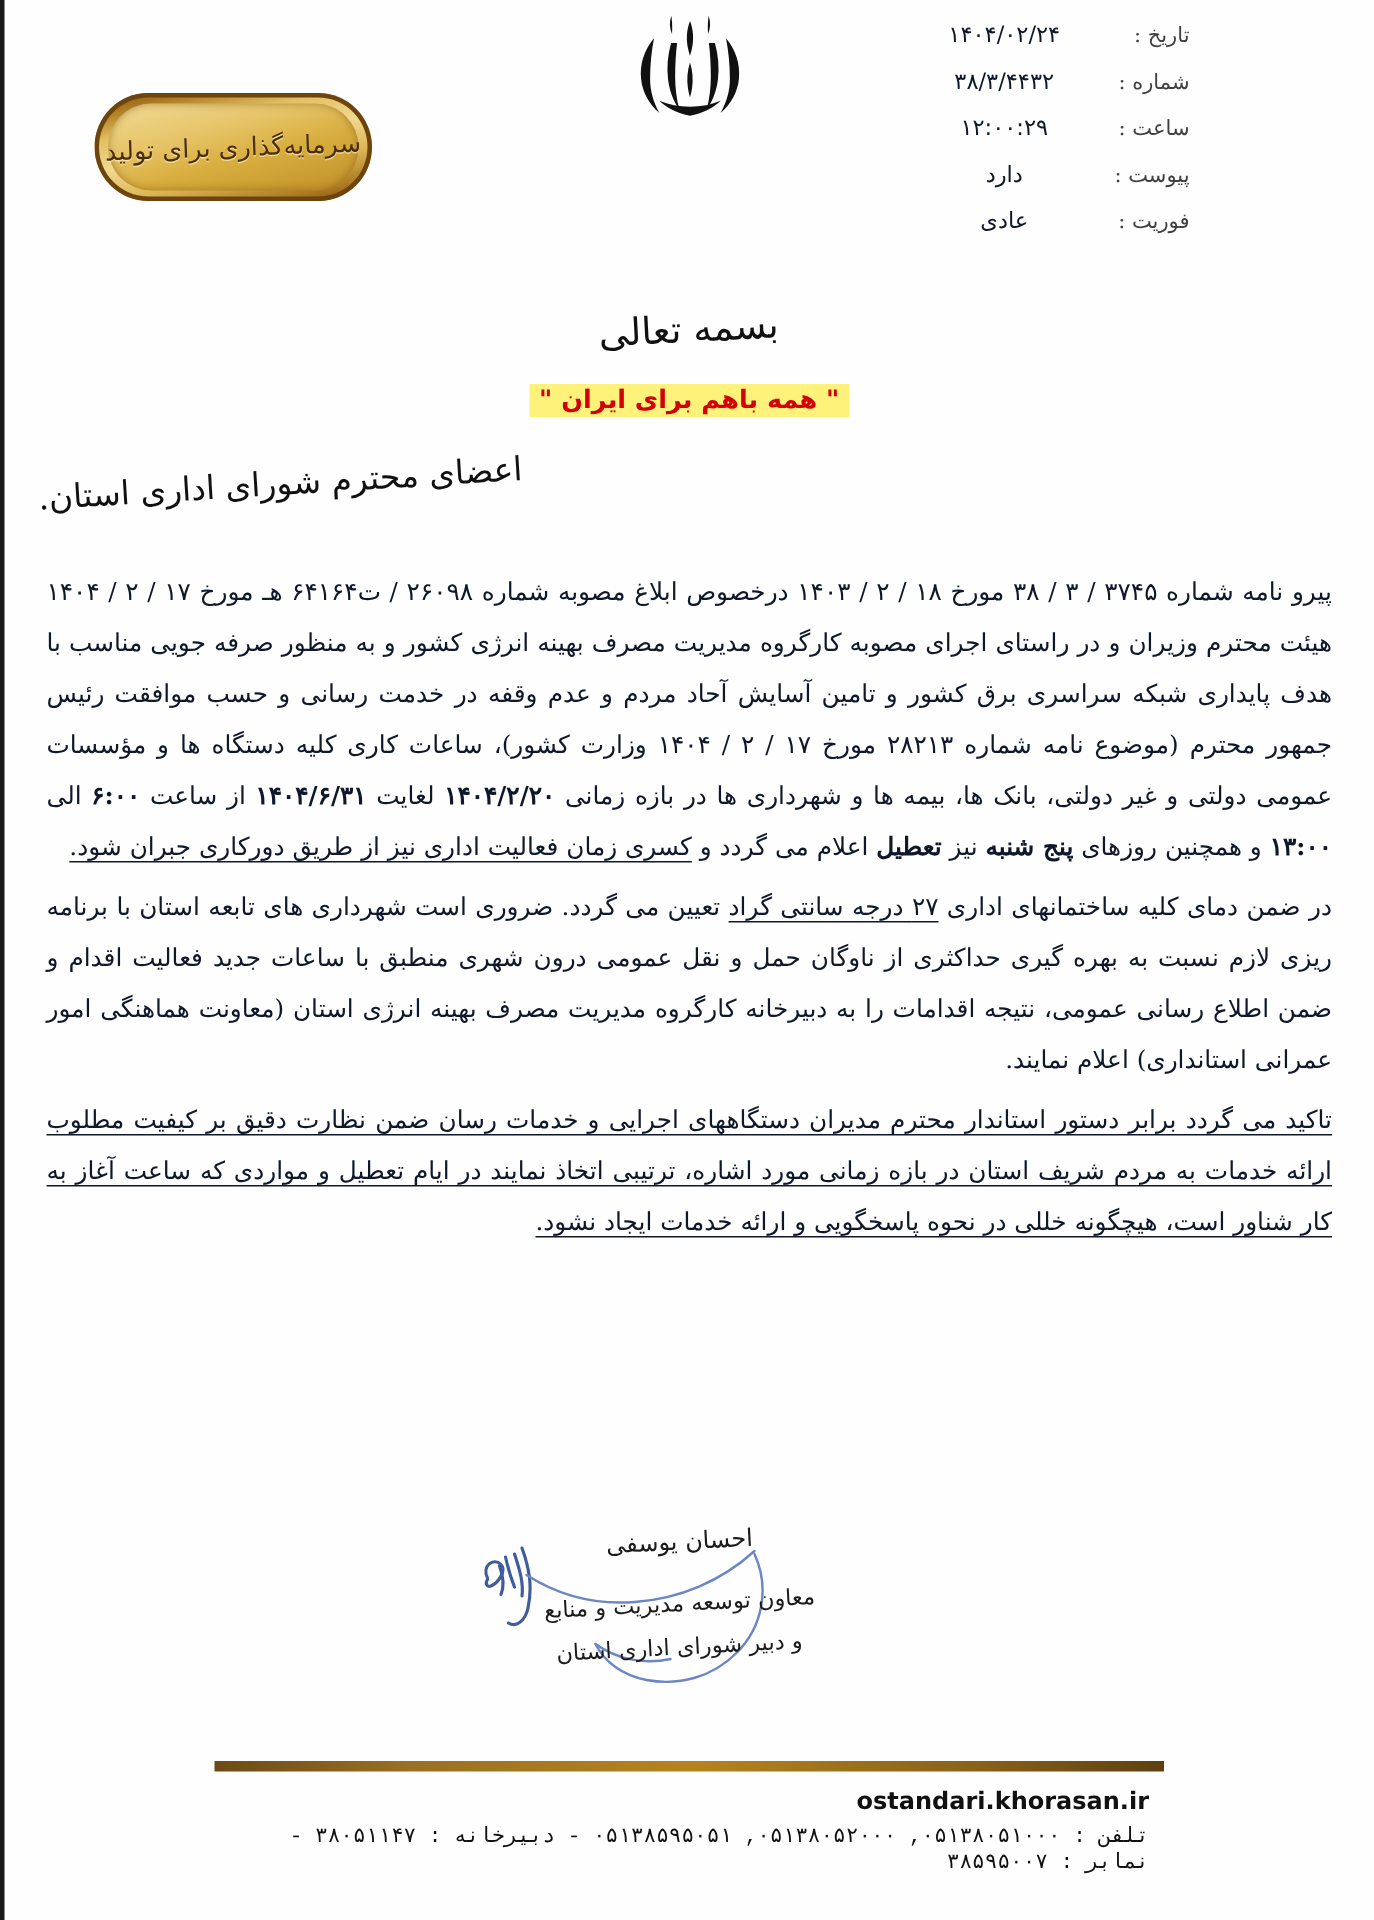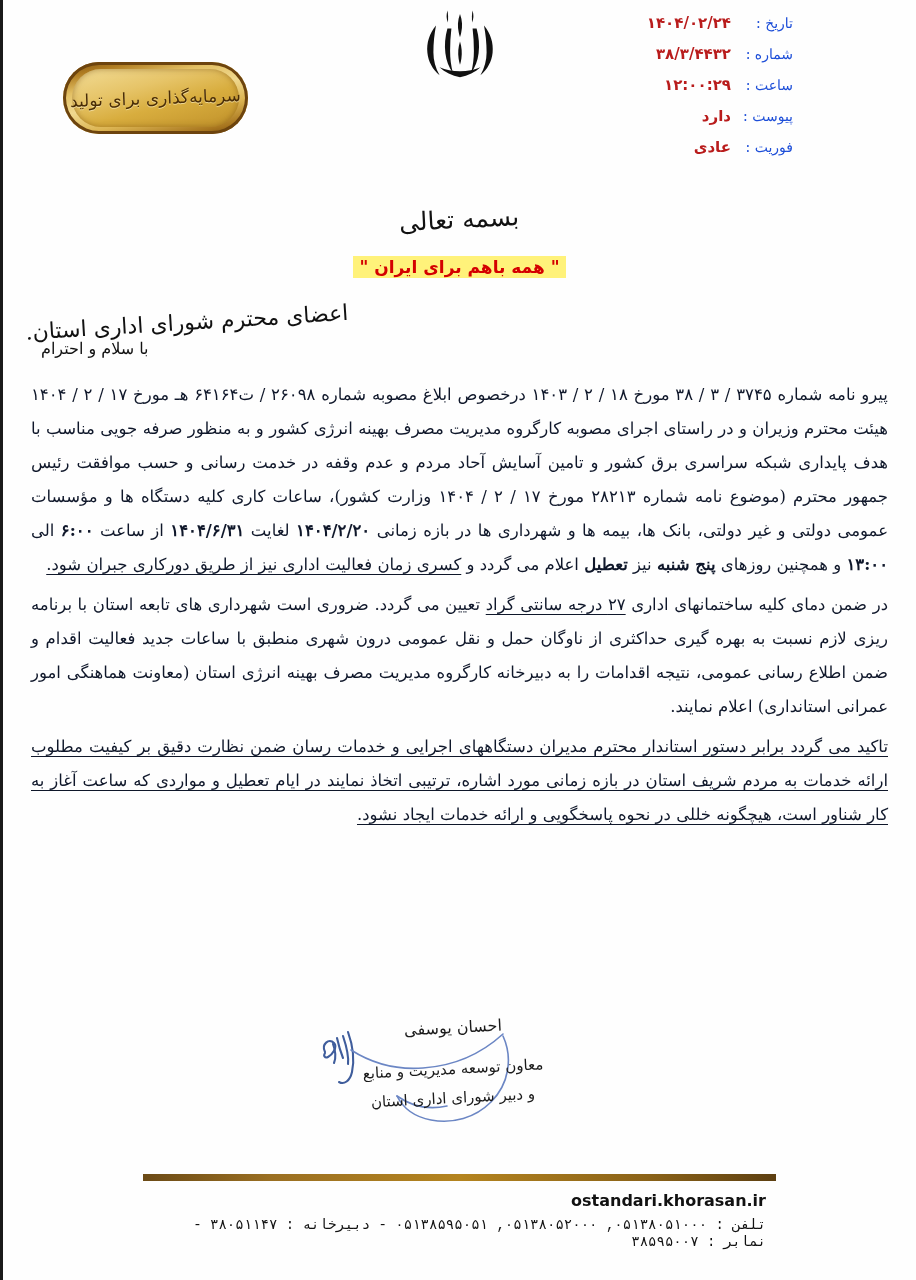--- a/index.html
+++ b/index.html
@@ -36,26 +36,26 @@
 
   .meta{
     position:absolute;top:14px;right:auto;left:605px;
     width:185px;text-align:right;
   }
   .meta-row{
     display:flex;justify-content:flex-start;align-items:baseline;
     margin-bottom:13px;direction:rtl;
   }
   .meta-label{
-    width:62px;font-size:14px;color:#1d4ed8;text-align:right;
+    width:62px;font-size:14px;color:#404040;text-align:right;
     font-family:"DejaVu Serif","Liberation Serif",serif;
   }
   .meta-value{
-    flex:1;font-size:15px;color:#b91c1c;font-weight:bold;
-    text-align:right;letter-spacing:.5px;
+    flex:1;font-size:15px;color:#0f172a;font-weight:normal;
+    text-align:center;letter-spacing:.5px;
   }
 
   .seal{
     position:absolute;top:62px;left:60px;width:185px;height:72px;
   }
   .seal-outer{
     width:100%;height:100%;border-radius:50%/50%;
     background:linear-gradient(170deg,#8a5a16 0%,#c08a2a 18%,#e8c濁 18%);
     background:linear-gradient(168deg,#7d4f12 0%,#b07d22 14%,#e3c064 30%,#f0d98f 48%,#dcb553 68%,#a8761f 88%,#70450f 100%);
     border-radius:48px;
@@ -232,21 +232,20 @@
 
   <div class="invocation">
     <div class="bismillah">بسمه تعالی</div>
     <div class="slogan-wrap">
       <span class="slogan">" همه باهم برای ایران "</span>
     </div>
   </div>
 
   <div class="addressee">
     <div class="addressee-main">اعضای محترم شورای اداری استان.</div>
-    <div class="greeting">با سلام و احترام</div>
   </div>
 
   <div class="body-text">
 
     <p class="para"><span>پیرو نامه شماره ۳۷۴۵ / ۳ / ۳۸ مورخ ۱۸ / ۲ / ۱۴۰۳ درخصوص ابلاغ مصوبه شماره ۲۶۰۹۸ / ت۶۴۱۶۴ هـ مورخ ۱۷ / ۲ / ۱۴۰۴ هیئت محترم وزیران و در راستای اجرای مصوبه کارگروه مدیریت مصرف بهینه انرژی کشور و به منظور صرفه جویی مناسب با هدف پایداری شبکه سراسری برق کشور و تامین آسایش آحاد مردم و عدم وقفه در خدمت رسانی و حسب موافقت رئیس جمهور محترم (موضوع نامه شماره ۲۸۲۱۳ مورخ ۱۷ / ۲ / ۱۴۰۴ وزارت کشور)، ساعات کاری کلیه دستگاه ها و مؤسسات عمومی دولتی و غیر دولتی، بانک ها، بیمه ها و شهرداری ها در بازه زمانی </span><span class="num">۱۴۰۴/۲/۲۰</span><span> لغایت </span><span class="num">۱۴۰۴/۶/۳۱</span><span> از ساعت </span><span class="num">۶:۰۰</span><span> الی </span><span class="num">۱۳:۰۰</span><span> و همچنین  روزهای </span><span class="b">پنج شنبه</span><span> نیز </span><span class="b">تعطیل</span><span> اعلام می گردد و </span><span class="u">کسری زمان فعالیت اداری نیز از طریق دورکاری جبران شود.</span></p>
 
     <p class="para"><span>در ضمن دمای کلیه ساختمانهای اداری  </span><span class="u">۲۷ درجه سانتی گراد</span><span> تعیین می گردد.  ضروری است شهرداری های تابعه استان با برنامه ریزی لازم نسبت به بهره گیری حداکثری از ناوگان حمل و نقل عمومی درون شهری منطبق با ساعات جدید فعالیت اقدام و ضمن اطلاع رسانی عمومی، نتیجه اقدامات را به دبیرخانه کارگروه مدیریت مصرف بهینه انرژی استان (معاونت هماهنگی امور عمرانی استانداری) اعلام نمایند.</span></p>
 
     <p class="para u">تاکید می گردد برابر دستور استاندار محترم مدیران دستگاههای اجرایی و خدمات رسان ضمن نظارت دقیق بر کیفیت مطلوب ارائه خدمات به مردم شریف استان در بازه زمانی مورد اشاره، ترتیبی اتخاذ نمایند در ایام تعطیل و مواردی که ساعت آغاز به کار شناور است، هیچگونه خللی در نحوه پاسخگویی و ارائه خدمات ایجاد نشود.</p>
   </div>

